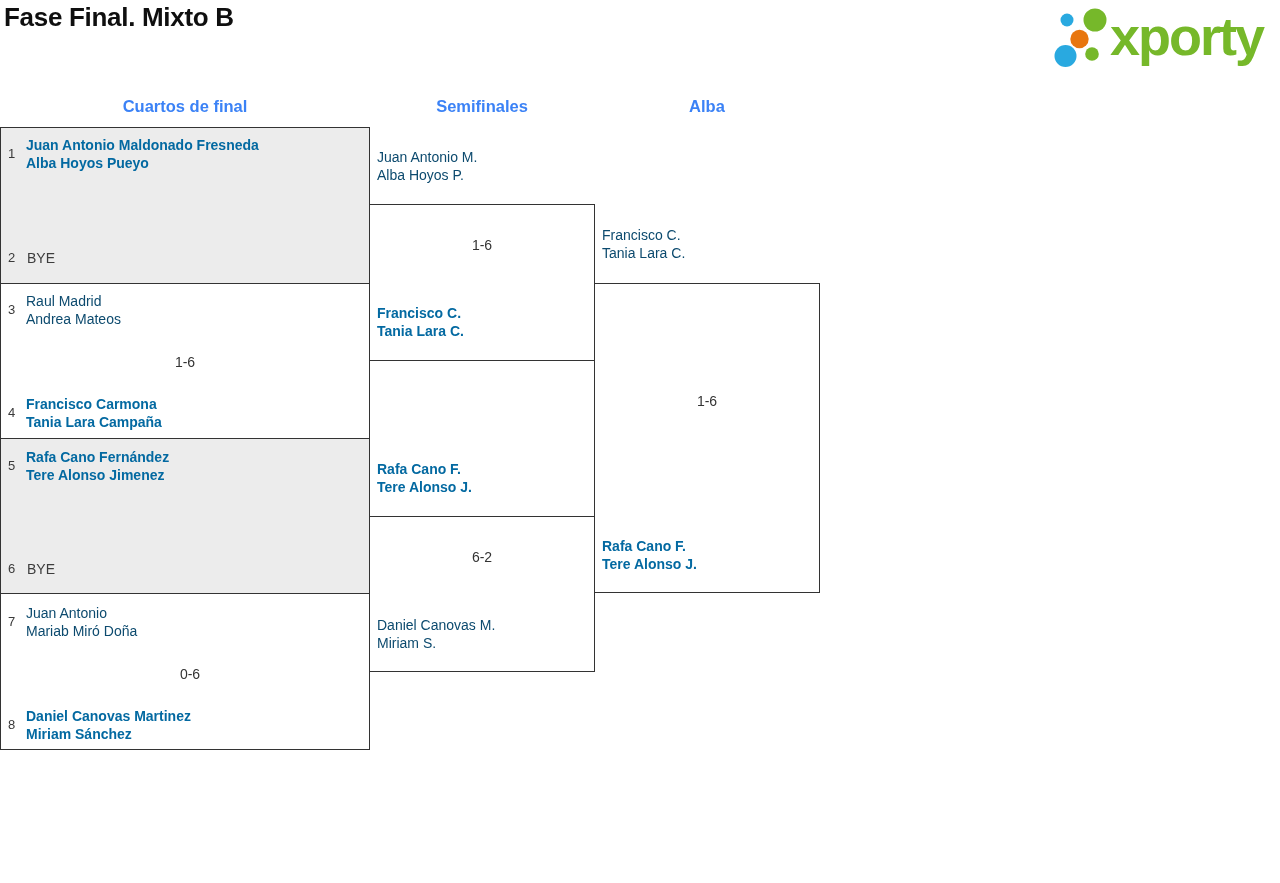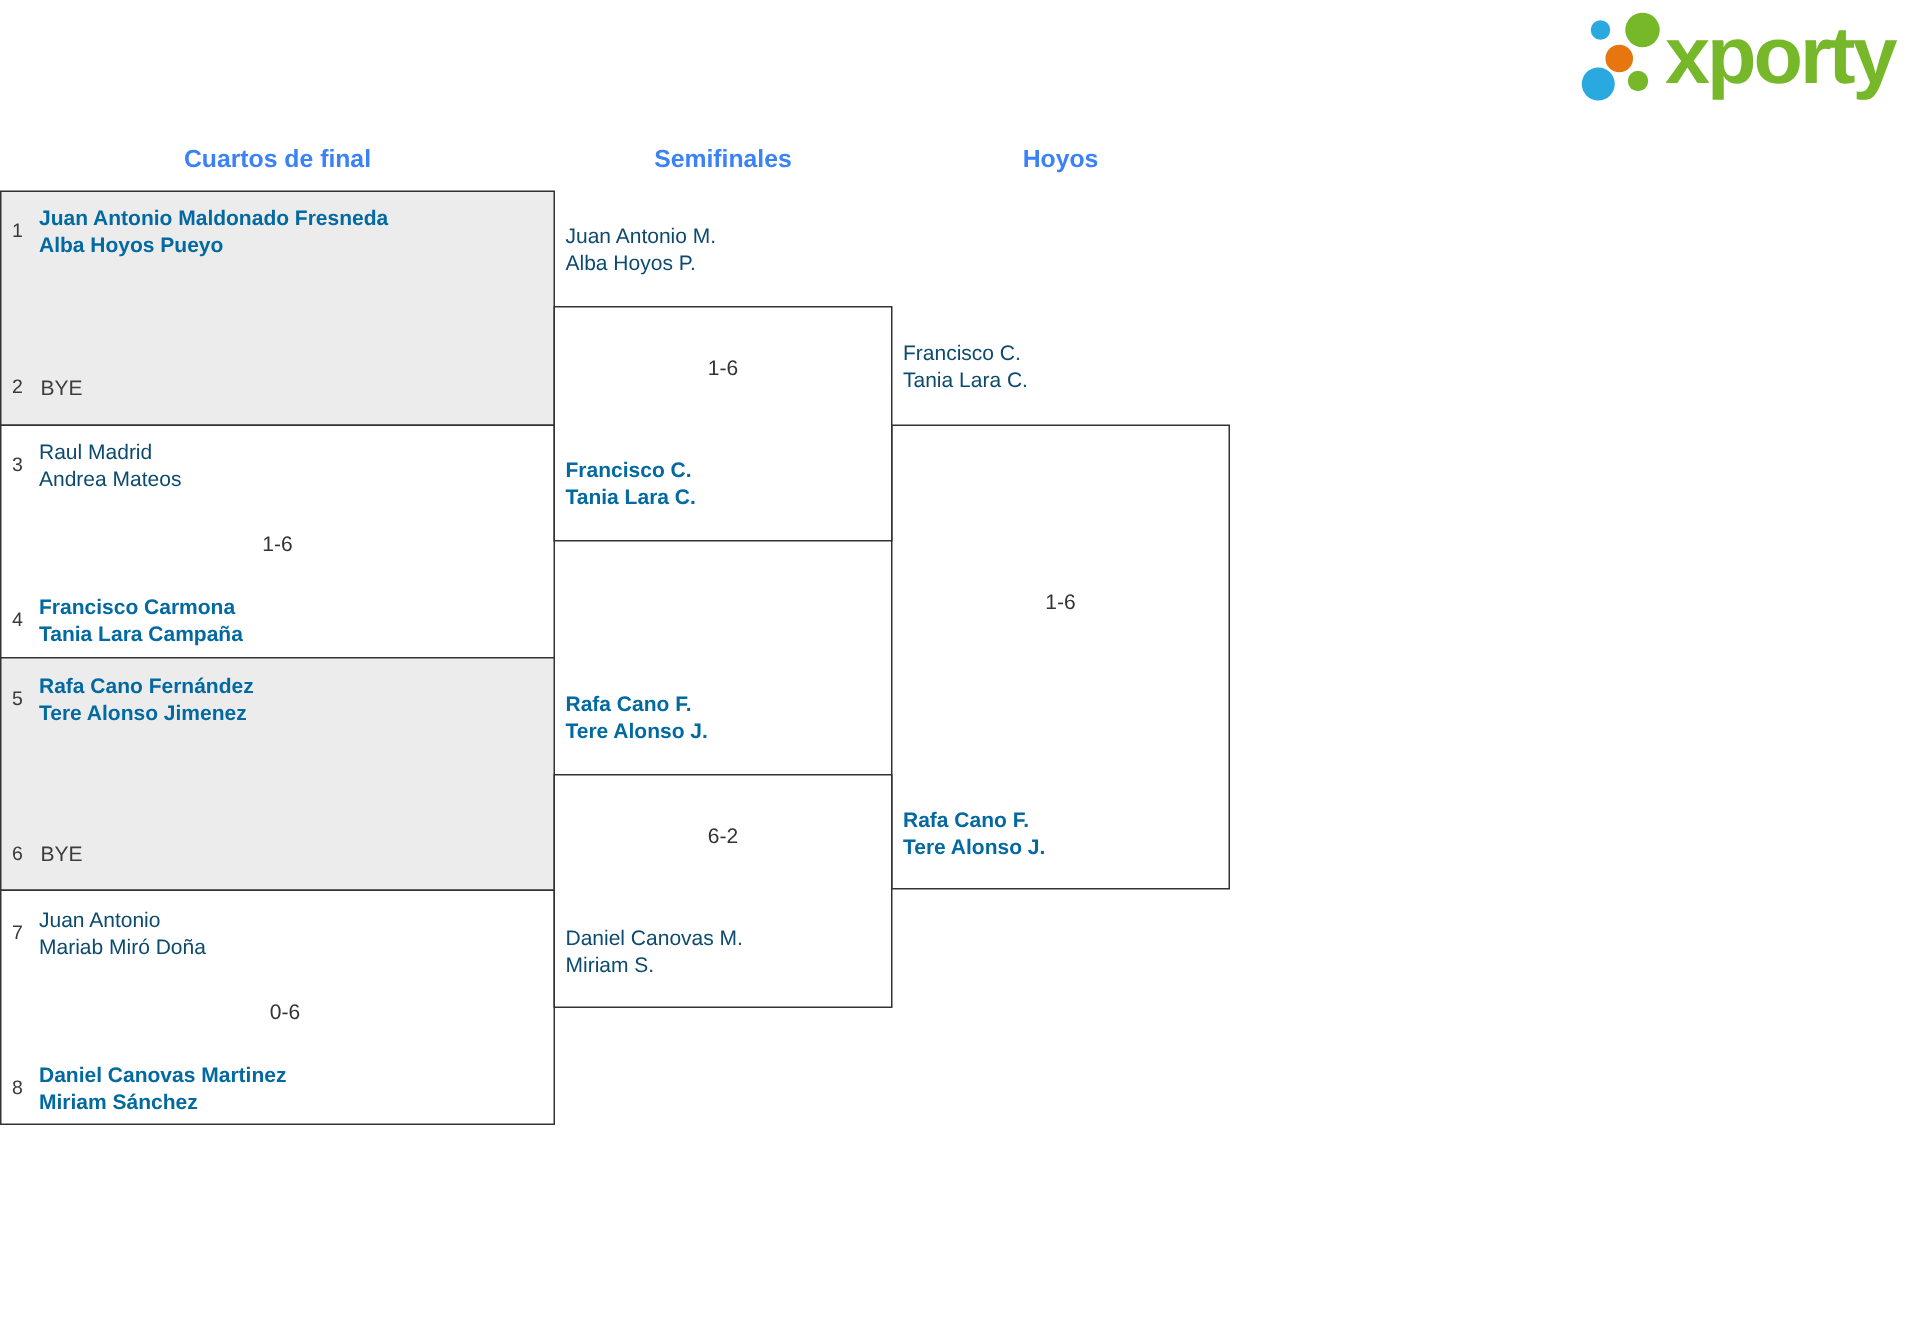--- a/index.html
+++ b/index.html
@@ -32,34 +32,35 @@
   .seed{position:absolute;font-size:13px;line-height:18px;color:#3a3a3a;}
   .bye{position:absolute;font-size:14px;line-height:18px;color:#3d3d3d;}
   .score{position:absolute;font-size:14px;line-height:18px;color:#333;text-align:center;}
   
   .logo{position:absolute;left:1048px;top:3px;width:232px;height:70px;}
 </style>
 </head>
 <body>
 
 <div class="title">
+  <div>Fase Final. Mixto B</div>
 </div>
 
 <svg class="logo" viewBox="0 0 232 70" xmlns="http://www.w3.org/2000/svg">
   <circle cx="19" cy="17" r="6.5" fill="#29a9e0"></circle>
   <circle cx="47" cy="17" r="11.5" fill="#76b82a"></circle>
   <circle cx="31.5" cy="36" r="9.2" fill="#e8760e"></circle>
   <circle cx="17.5" cy="53" r="11" fill="#29a9e0"></circle>
   <circle cx="44" cy="51" r="6.8" fill="#76b82a"></circle>
   <text x="62" y="52" style="font:700 54px 'Liberation Sans', sans-serif;letter-spacing:-2px" fill="#76b82a">xporty</text>
 </svg>
 
 <div class="round-h" style="left:0;width:370px">Cuartos de final</div>
 <div class="round-h" style="left:369px;width:226px">Semifinales</div>
-<div class="round-h" style="left:594px;width:226px">Hoyos</div>
+<div class="round-h" style="left:594px;width:226px">Alba</div>
 
 <div class="box shaded" style="left:0;top:127px;width:370px;height:157px"></div>
 <div class="box" style="left:0;top:283px;width:370px;height:156px"></div>
 <div class="box shaded" style="left:0;top:438px;width:370px;height:156px"></div>
 <div class="box" style="left:0;top:593px;width:370px;height:157px"></div>
 
 <div class="box" style="left:369px;top:204px;width:226px;height:157px"></div>
 <div class="box" style="left:369px;top:516px;width:226px;height:156px"></div>
 
 <div class="box" style="left:594px;top:283px;width:226px;height:310px"></div>

